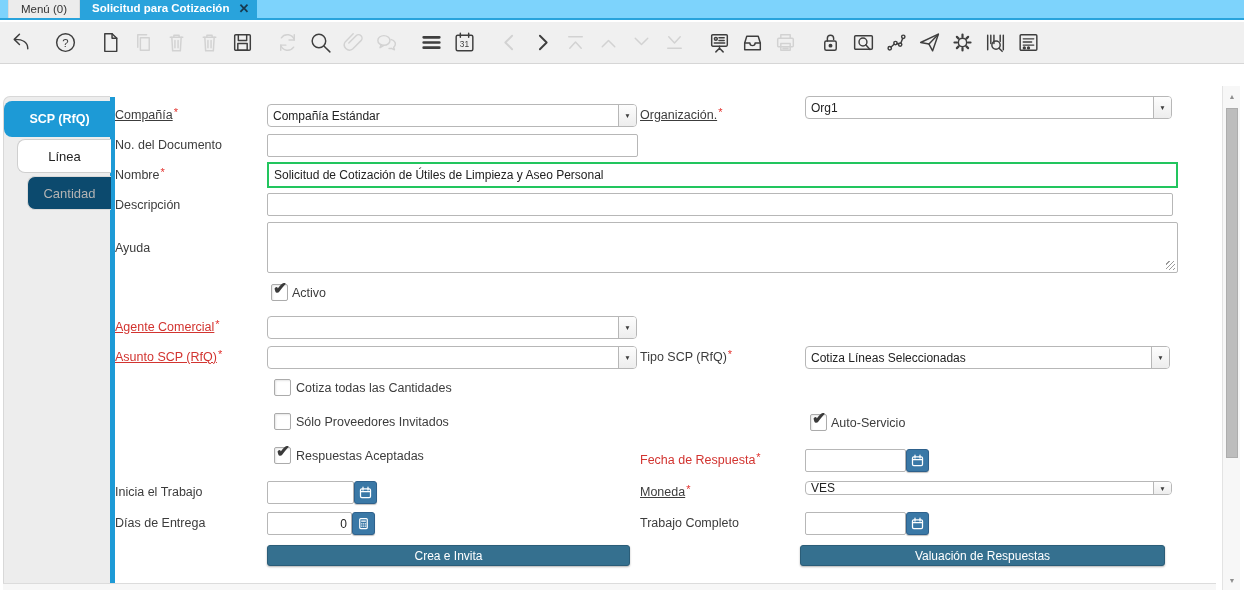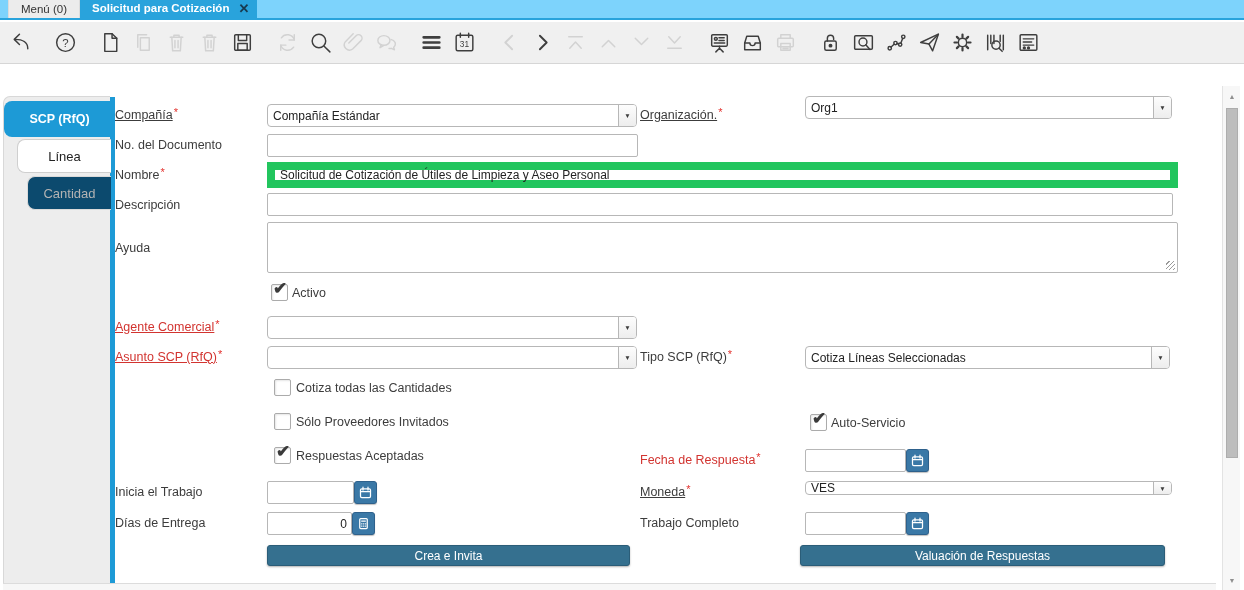--- a/index.html
+++ b/index.html
@@ -44,21 +44,21 @@
 
   .fld{position:absolute;box-sizing:border-box;background:#fff;border:1px solid #b7b7b7;
        border-radius:2px;font-size:12px;color:#222;font-family:"Liberation Sans",sans-serif;padding:0 4px}
   input.fld{outline:none}
   .combo{position:absolute;box-sizing:border-box;background:#fff;border:1px solid #b7b7b7;
          border-radius:4px;display:flex;align-items:stretch;overflow:hidden}
   .combo .ctext{flex:1;font-size:12px;color:#222;display:flex;align-items:center;padding:0 5px;white-space:nowrap;overflow:hidden}
   .combo .cbtn{width:17px;border-left:1px solid #b7b7b7;background:linear-gradient(#fdfdfd,#ededed);
                display:flex;align-items:center;justify-content:center;font-size:6.5px;color:#3c3c3c;cursor:pointer}
 
-  .red-focus{position:absolute;box-sizing:border-box;border:8px solid #22c55e;background:#fff;
+  .red-focus{position:absolute;box-sizing:border-box;border:2px solid #22c55e;background:#fff;
              display:flex;align-items:center}
   .red-focus .val{font-size:12px;color:#222;padding:0 5px;white-space:nowrap}
 
   .tarea{position:absolute;box-sizing:border-box;background:#fff;border:1px solid #b7b7b7;border-radius:2px}
   .grip{position:absolute;right:2px;bottom:2px;width:9px;height:9px;
         background:repeating-linear-gradient(135deg,transparent 0 2px,#9a9a9a 2px 3px)}
 
   .cb{position:absolute;width:17px;height:17px;background:#fff;border:1px solid #ababab;border-radius:2px;
       box-shadow:inset 1px 1px 2px rgba(0,0,0,.1);box-sizing:border-box;cursor:pointer}
   .cb .mark{position:absolute;left:1px;top:-7px;font-size:17px;color:#3a3a3a;font-weight:bold}

